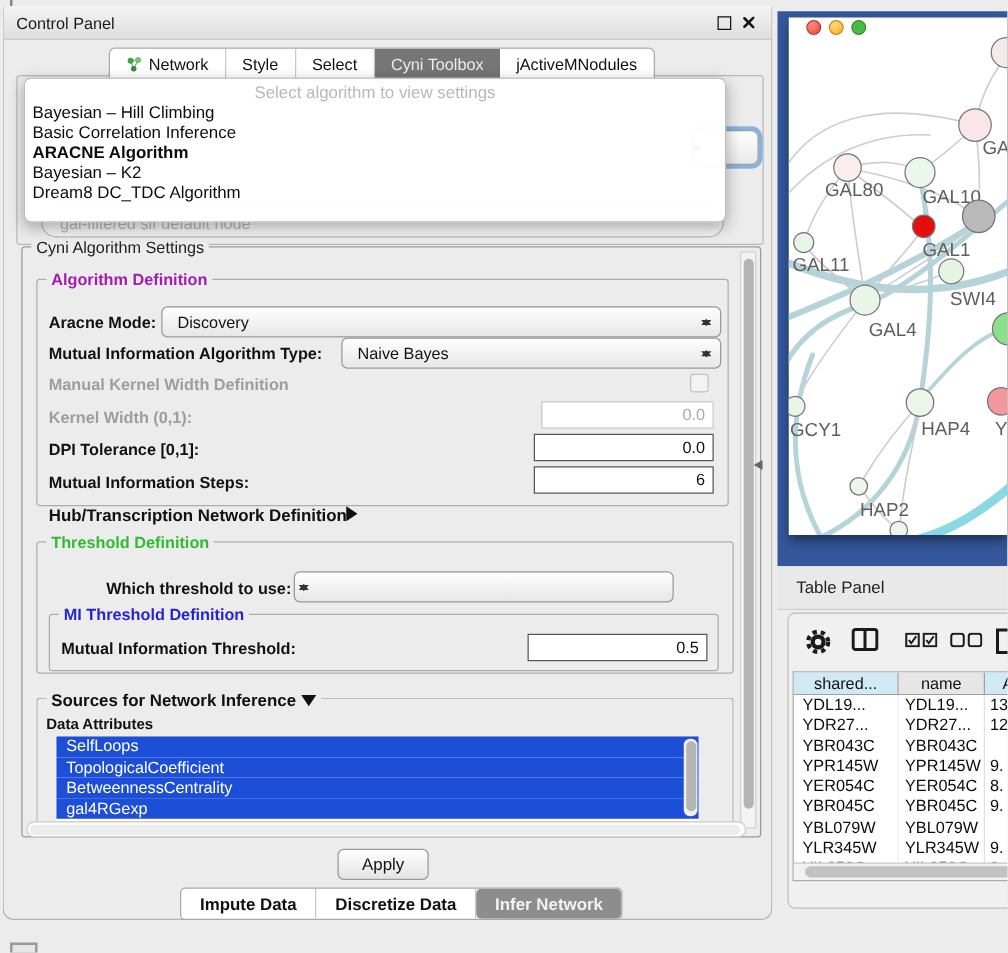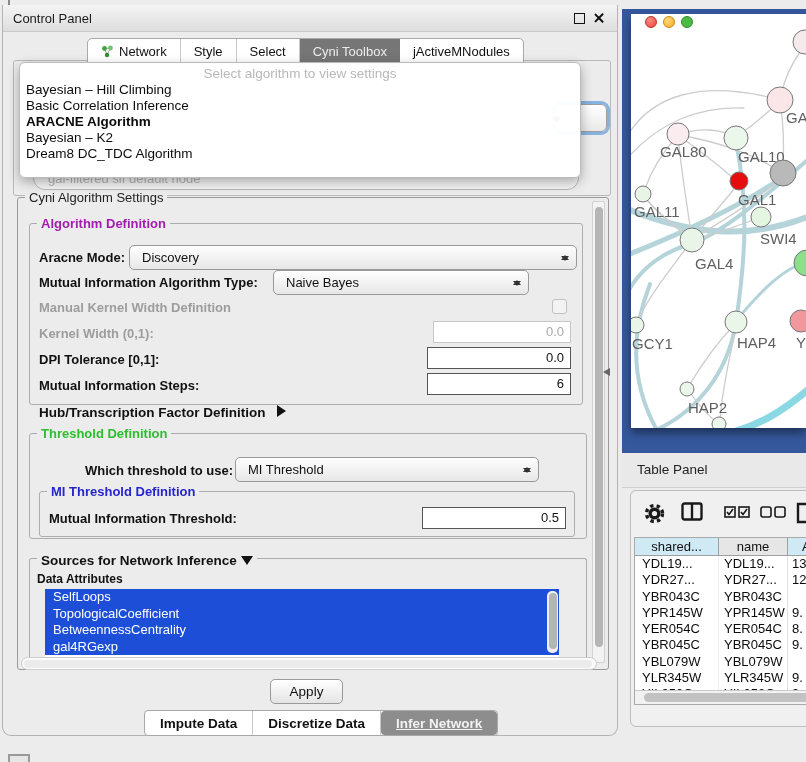--- a/index.html
+++ b/index.html
@@ -96,21 +96,21 @@
 
   .apply-btn{left:267px;top:674px;width:71px;height:23px;background:linear-gradient(#fff,#e4e4e4);
     border:1px solid #9a9a9a;border-radius:5px;font-size:13.5px;color:#111;
     display:flex;align-items:center;justify-content:center;}
 
   .bottom-tabs{left:141px;top:705px;height:24px;display:flex;background:#fff;
     border:1px solid #a8a8a8;border-radius:4px;overflow:hidden;}
   .bottom-tab{display:flex;align-items:center;padding:0 15px;font-size:13.5px;font-weight:bold;
     color:#111;border-right:1px solid #c9c9c9;white-space:nowrap;}
   .bottom-tab:last-child{border-right:none;}
-  .bottom-tab.selected{background:#8d8d8d;color:#f2f2f2;border-radius:4px;text-decoration:underline;}
+  .bottom-tab.selected{background:#8d8d8d;color:#f2f2f2;border-radius:4px;}
 
   
   .blue-backdrop{left:622px;top:9px;width:184px;height:444px;background:#35589d;}
   .net-window{left:631px;top:14px;width:175px;height:414px;background:#fff;
     box-shadow:0 5px 9px rgba(0,0,0,.45);}
   .traffic{width:12px;height:12px;border-radius:50%;position:absolute;top:2px;box-sizing:border-box;}
   .traffic.red{left:14px;background:radial-gradient(circle at 35% 30%,#ff8c84,#e8453a);border:1px solid #b93229;}
   .traffic.yellow{left:32px;background:radial-gradient(circle at 35% 30%,#ffd97c,#f4ac24);border:1px solid #c8860f;}
   .traffic.green{left:50px;background:radial-gradient(circle at 35% 30%,#9fe48e,#3cb437;);border:1px solid #2d8f28;background-color:#4cbb45;}
   #net-svg{position:absolute;left:631px;top:14px;}
@@ -215,46 +215,45 @@
   <span class="legend abs" style="left:34px;top:211px;color:#a21caf;">Algorithm Definition</span>
   <div class="abs group" style="left:26px;top:218px;width:552px;height:180px;"></div>
 
   <span class="abs bold-label" style="left:36px;top:245px;">Aracne Mode:</span>
   <div class="abs combo" style="left:126px;top:240px;width:448px;">
     <span class="combo-text">Discovery</span>
     <span class="stepper"></span>
   </div>
 
   <span class="abs bold-label" style="left:36px;top:270px;">Mutual Information Algorithm Type:</span>
-  <div class="abs combo" style="left:270px;top:265px;width:256px;">
+  <div class="abs combo" style="left:270px;top:265px;width:304px;">
     <span class="combo-text">Naive Bayes</span>
     <span class="stepper"></span>
   </div>
 
   <span class="abs gray-label" style="left:36px;top:295px;">Manual Kernel Width Definition</span>
   <div class="abs checkbox" style="left:549px;top:294px;"></div>
 
   <span class="abs gray-label" style="left:36px;top:321px;">Kernel Width (0,1):</span>
   <div class="abs field disabled" style="left:430px;top:316px;width:138px;">0.0</div>
 
   <span class="abs bold-label" style="left:36px;top:347px;">DPI Tolerance [0,1]:</span>
   <div class="abs field" style="left:424px;top:342px;width:144px;">0.0</div>
 
   <span class="abs bold-label" style="left:36px;top:373px;">Mutual Information Steps:</span>
   <div class="abs field" style="left:424px;top:368px;width:144px;">6</div>
 
-  <span class="abs bold-label" style="left:36px;top:400px;font-size:13.5px;">Hub/Transcription Factor Definition</span>
+  <span class="abs bold-label" style="left:36px;top:400px;font-size:13.5px;">Hub/Transcription Network Definition</span>
   <span class="abs arrow-right" style="left:274px;top:400px;"></span>
 
   <span class="legend abs" style="left:34px;top:421px;color:#2ebd2e;">Threshold Definition</span>
   <div class="abs group" style="left:26px;top:428px;width:556px;height:104px;"></div>
 
   <span class="abs bold-label" style="left:82px;top:458px;">Which threshold to use:</span>
   <div class="abs combo" style="left:232px;top:452px;width:304px;">
-    <span class="combo-text">MI Threshold</span>
     <span class="stepper"></span>
   </div>
 
   <span class="legend abs" style="left:44px;top:479px;color:#2525cd;">MI Threshold Definition</span>
   <div class="abs group" style="left:36px;top:486px;width:534px;height:44px;"></div>
 
   <span class="abs bold-label" style="left:46px;top:506px;">Mutual Information Threshold:</span>
   <div class="abs field" style="left:419px;top:502px;width:144px;">0.5</div>
 
   <span class="legend plain abs" style="left:34px;top:546px;font-size:13.5px;">

